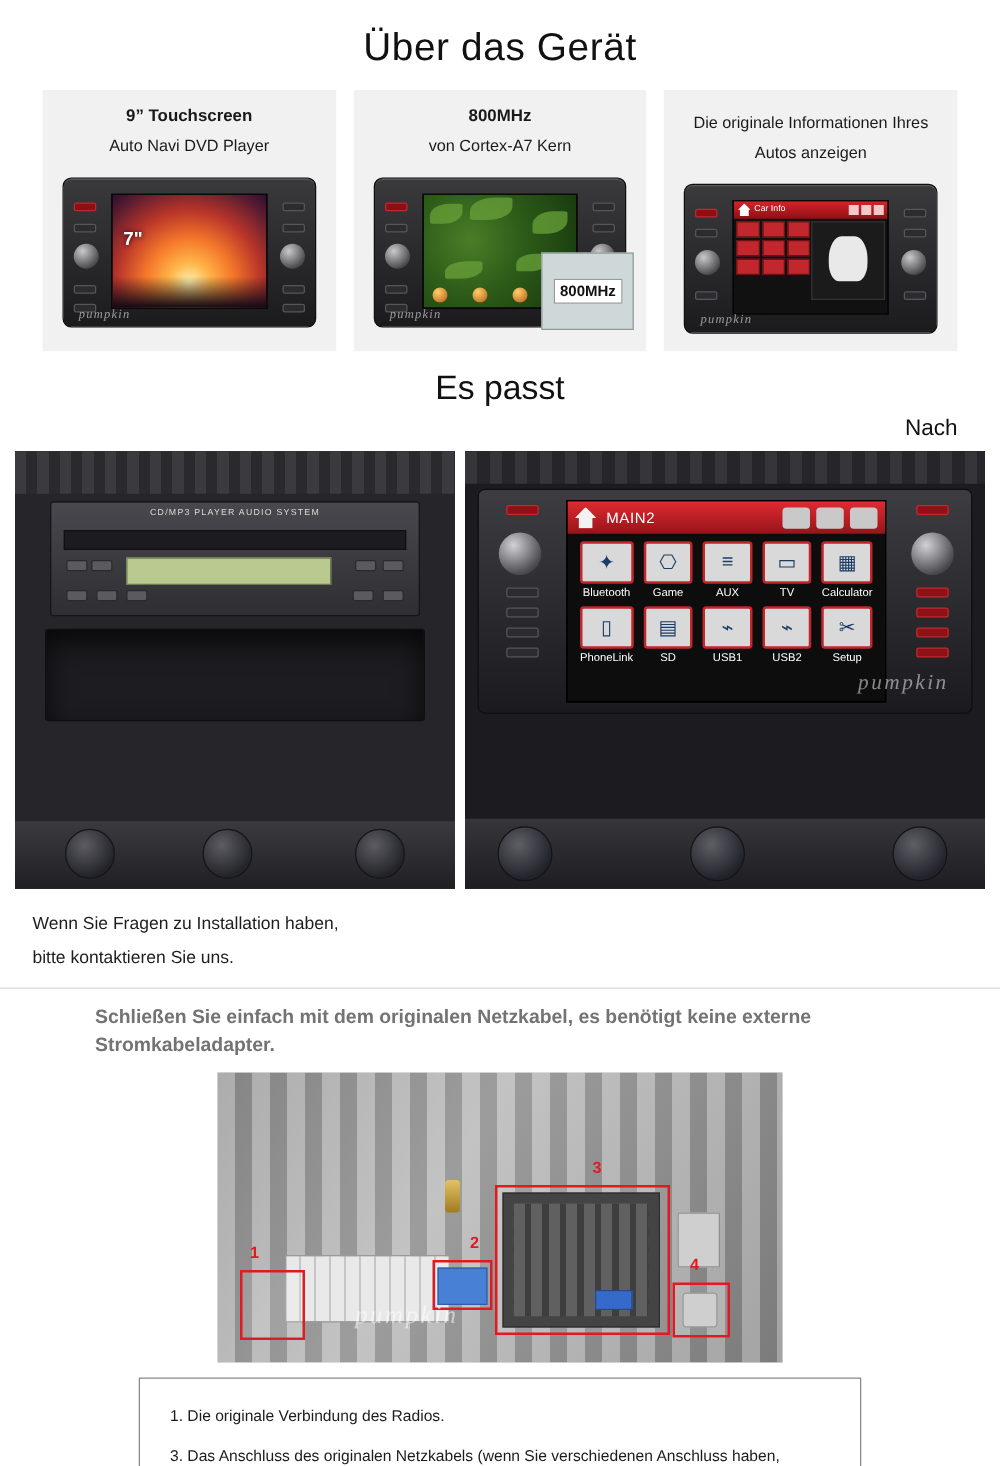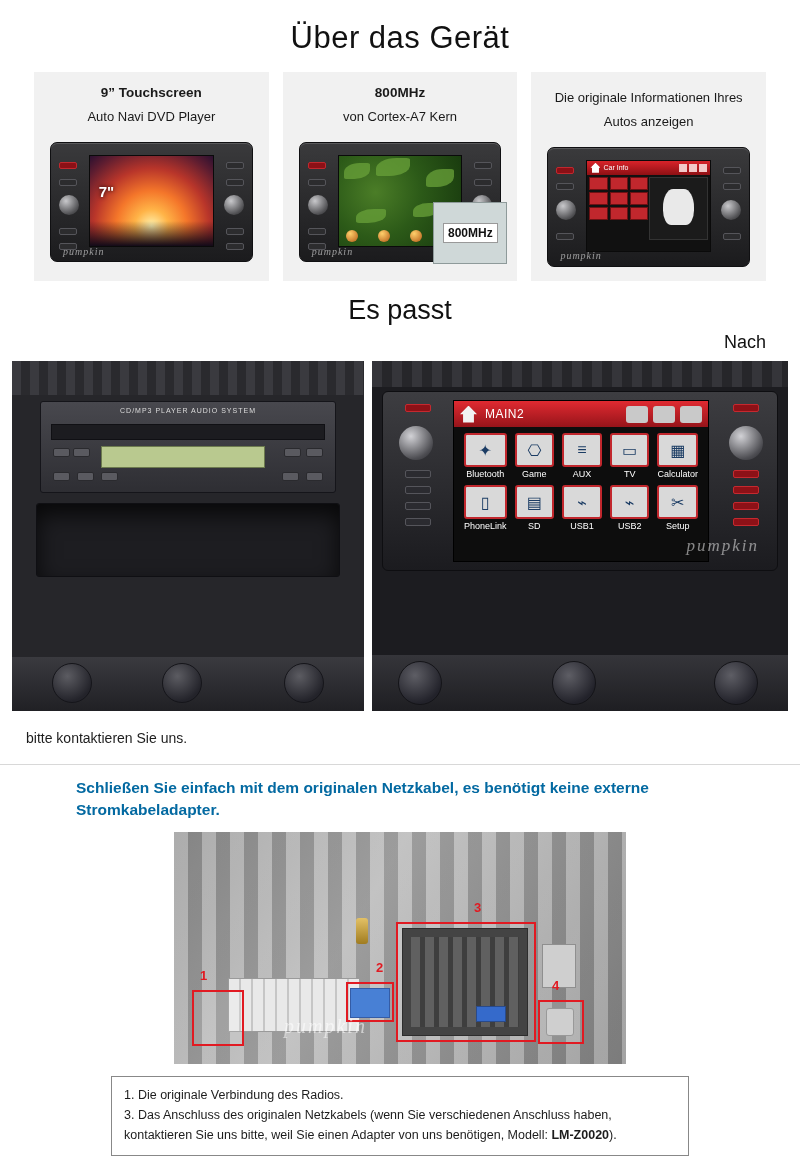--- a/index.html
+++ b/index.html
@@ -352,21 +352,21 @@
   }
 
   .rule { height: 1px; background: #d8d8d8; margin: 12px 0 0 0; }
 
   
   .pc-title {
     padding: 12px 46px 0 76px;
     font-size: 15.5px;
     font-weight: bold;
     line-height: 1.45;
-    color: #0369a1;
+    color: #737373;
   }
 
   .harness-wrap {
     margin: 10px auto 0 auto;
     width: 452px;
     height: 232px;
     position: relative;
     background: linear-gradient(120deg,#9a9a9a,#b6b6b6 40%,#8f8f8f);
     overflow: hidden;
   }
@@ -431,21 +431,21 @@
   .notes {
     margin: 12px auto 0 auto;
     width: 578px;
     border: 1px solid #888;
     padding: 8px 12px 10px 12px;
     font-size: 12.5px;
     line-height: 1.62;
     color: #1c1c1c;
     background: #fff;
   }
-  .notes p { margin: 0; }
+  .notes p { margin: 12px; }
   .notes b { font-weight: bold; }
 </style>
 </head>
 <body>
 
 <div class="h-main">Über das Gerät</div>
 
 <div class="cards">
 
   <div class="card">
@@ -664,20 +664,21 @@
       <div class="hvac2">
         <i style="left:26px;"></i>
         <i style="left:180px;"></i>
         <i style="right:30px;"></i>
       </div>
     </div>
   </div>
 </div>
 
 <div class="contact">
+  <div>Wenn Sie Fragen zu Installation haben,</div>
   <div>bitte kontaktieren Sie uns.</div>
 </div>
 
 <div class="rule"></div>
 
 <div class="pc-title">Schließen Sie einfach mit dem originalen Netzkabel, es benötigt keine externe Stromkabeladapter.</div>
 
 <div class="harness-wrap">
   <div class="fins"></div>
   <div class="goldpin"></div>

